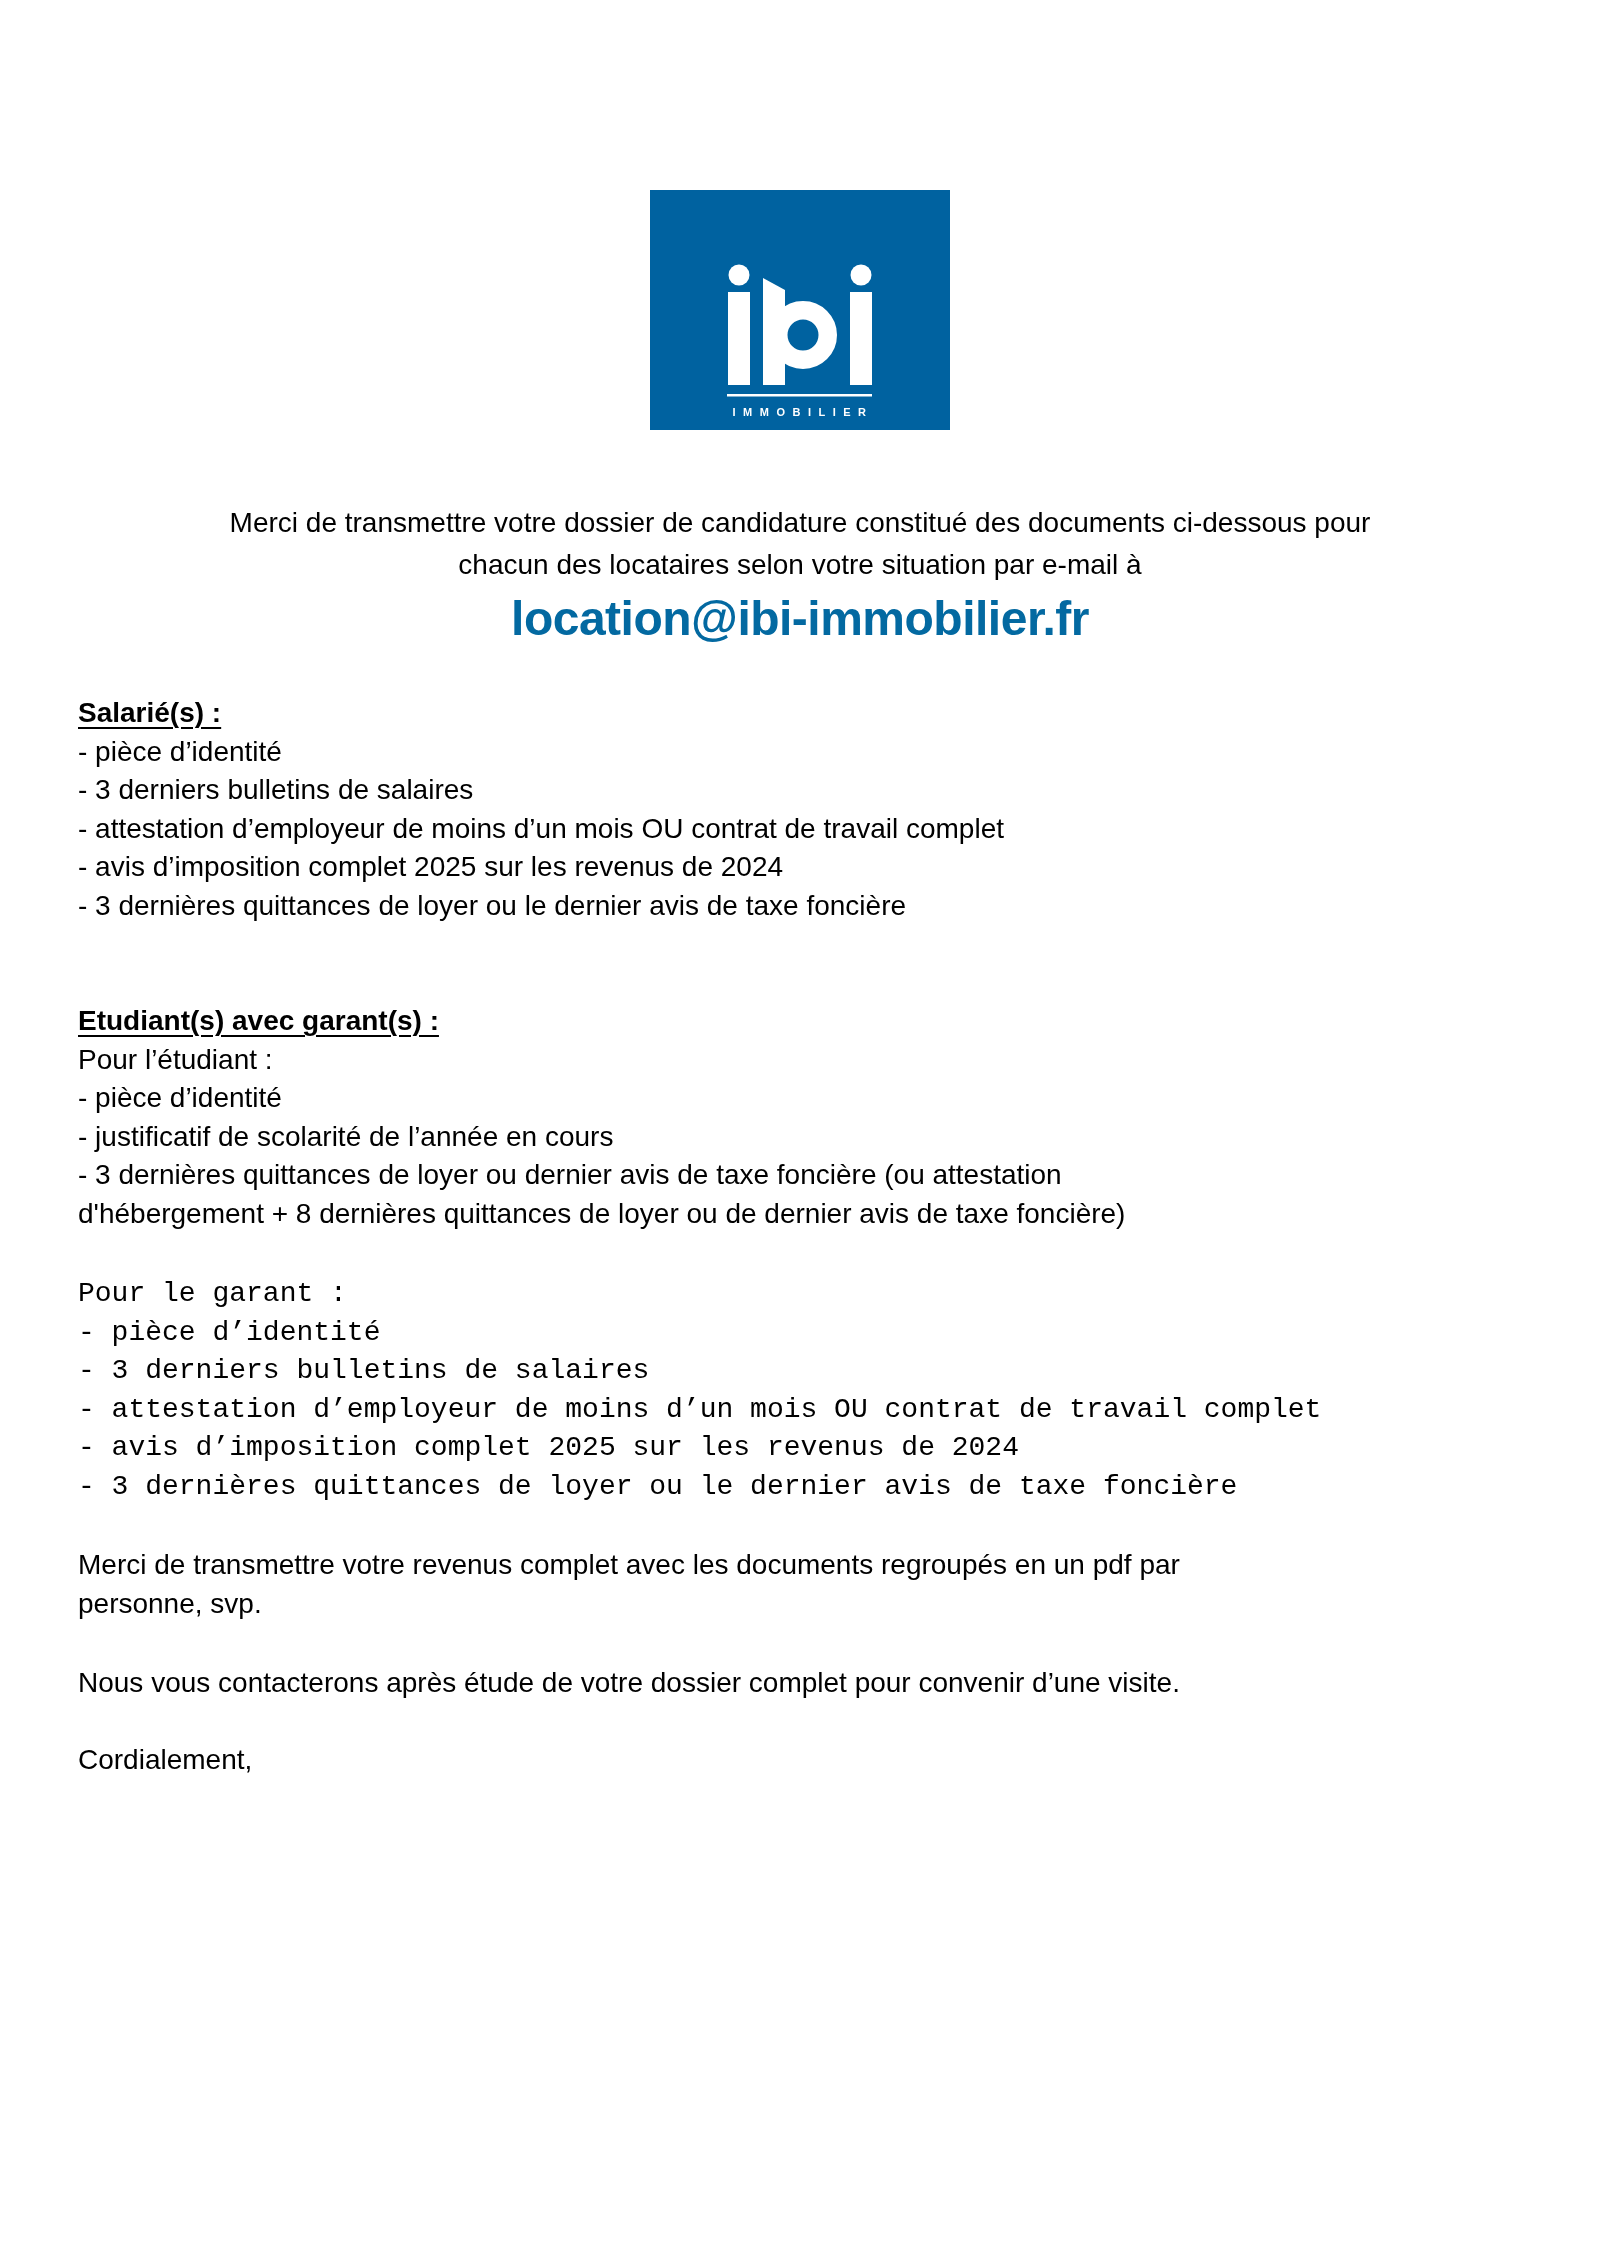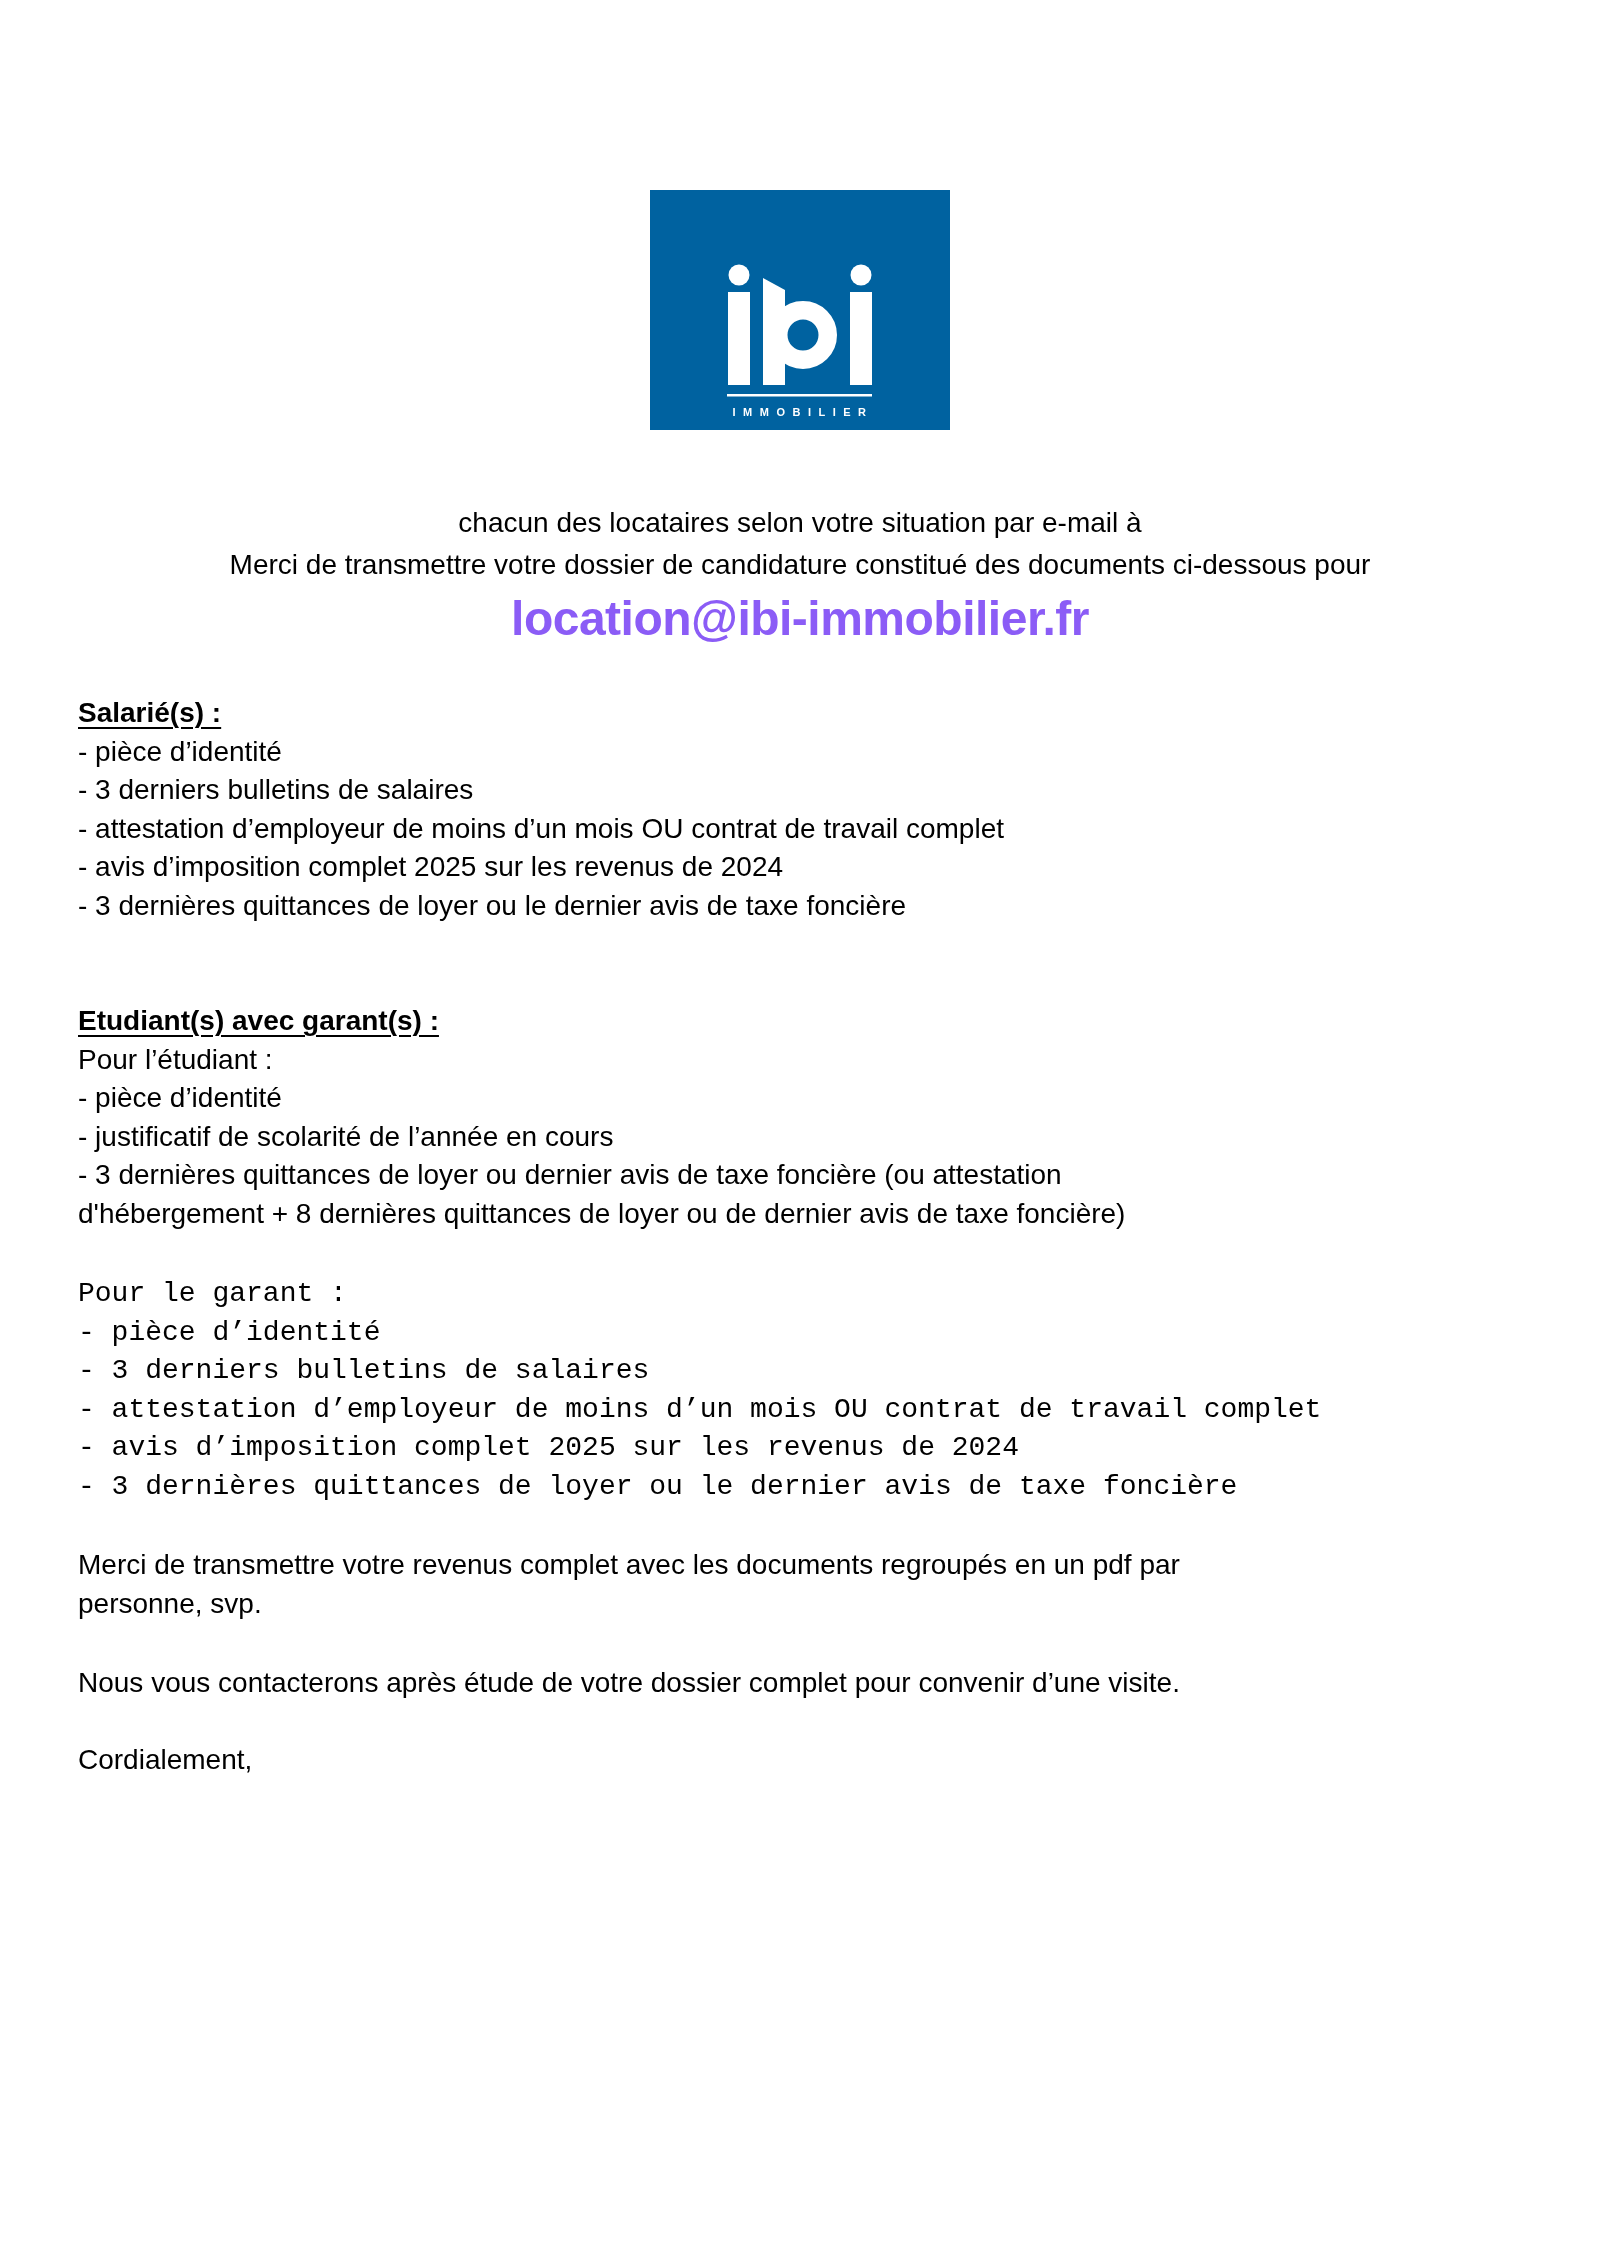--- a/index.html
+++ b/index.html
@@ -25,21 +25,21 @@
     text-align: center;
     font-size: 28px;
     line-height: 42px;
   }
   .email-line {
     margin-top: 4px;
     text-align: center;
     font-size: 48px;
     line-height: 58px;
     font-weight: bold;
-    color: #8b5cf6;
+    color: #0369a1;
     letter-spacing: -0.5px;
   }
   .content {
     padding: 0 150px 0 78px;
     font-size: 28px;
     line-height: 38.5px;
   }
   .line { white-space: nowrap; }
   .sec-heading {
     font-weight: bold;
@@ -76,22 +76,22 @@
         <rect x="200" y="102" width="22" height="93"></rect>
 
         <rect x="77" y="204" width="145" height="2.5"></rect>
 
         <text x="153" y="226" text-anchor="middle" font-size="11" font-weight="bold" letter-spacing="7.5" font-family="Liberation Sans, DejaVu Sans, sans-serif">IMMOBILIER</text>
       </g>
     </svg>
   </div>
 
   <div class="intro">
+    <div class="intro-line">Merci de transmettre votre dossier de candidature constitué des documents ci-dessous pour</div>
     <div class="intro-line">chacun des locataires selon votre situation par e-mail à</div>
-    <div class="intro-line">Merci de transmettre votre dossier de candidature constitué des documents ci-dessous pour</div>
   </div>
 
   <div class="email-line">location@ibi-immobilier.fr</div>
 
   <div class="content">
 
     <div class="sec-salaries">
       <div class="sec-heading">Salarié(s) :</div>
       <div class="line">- pièce d’identité</div>
       <div class="line">- 3 derniers bulletins de salaires</div>

